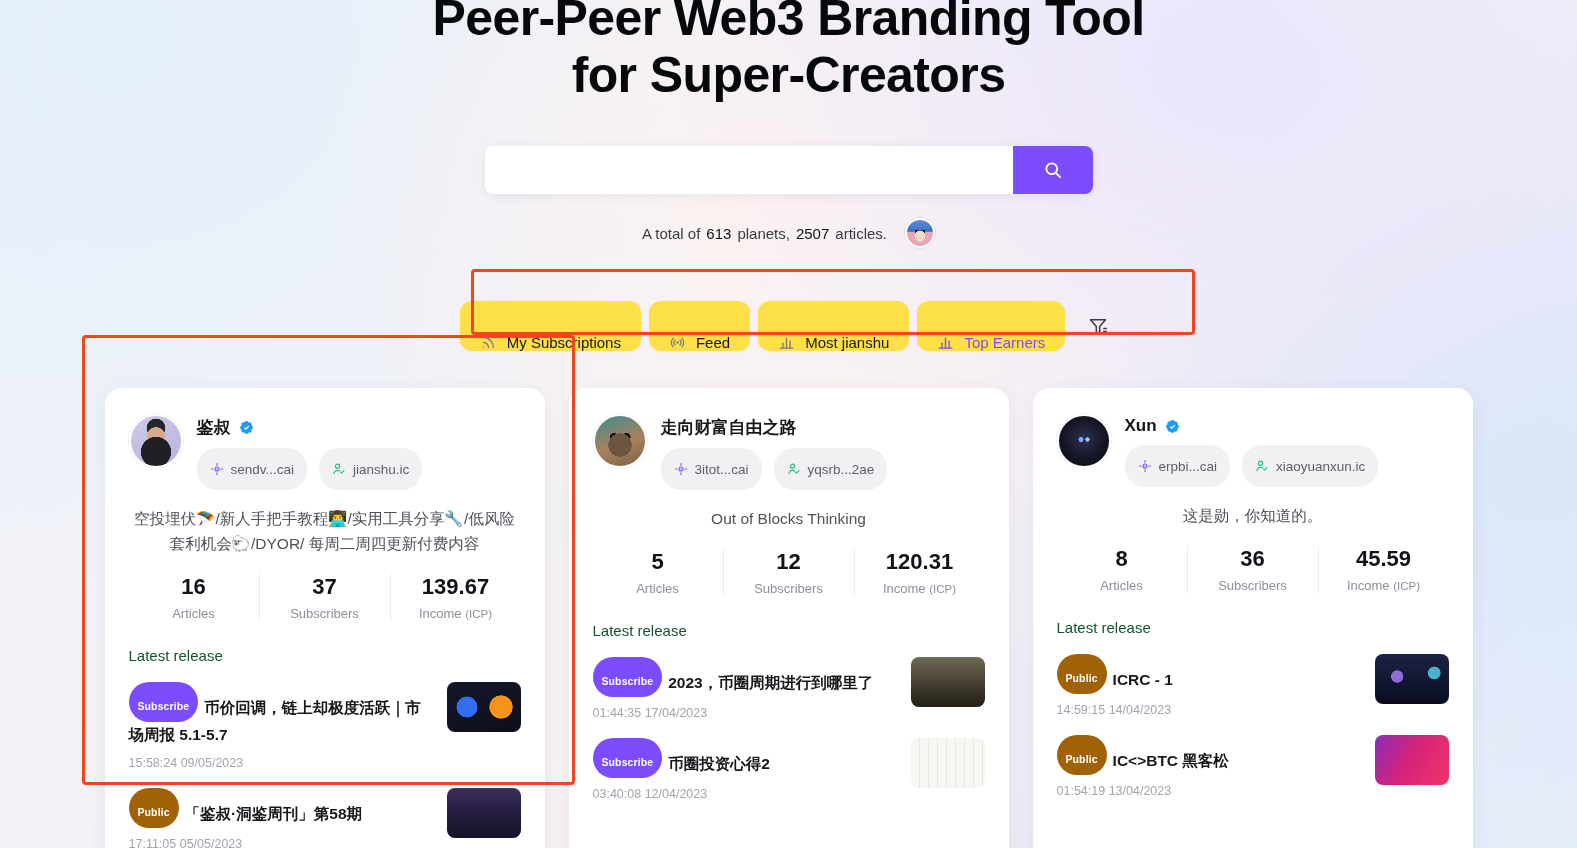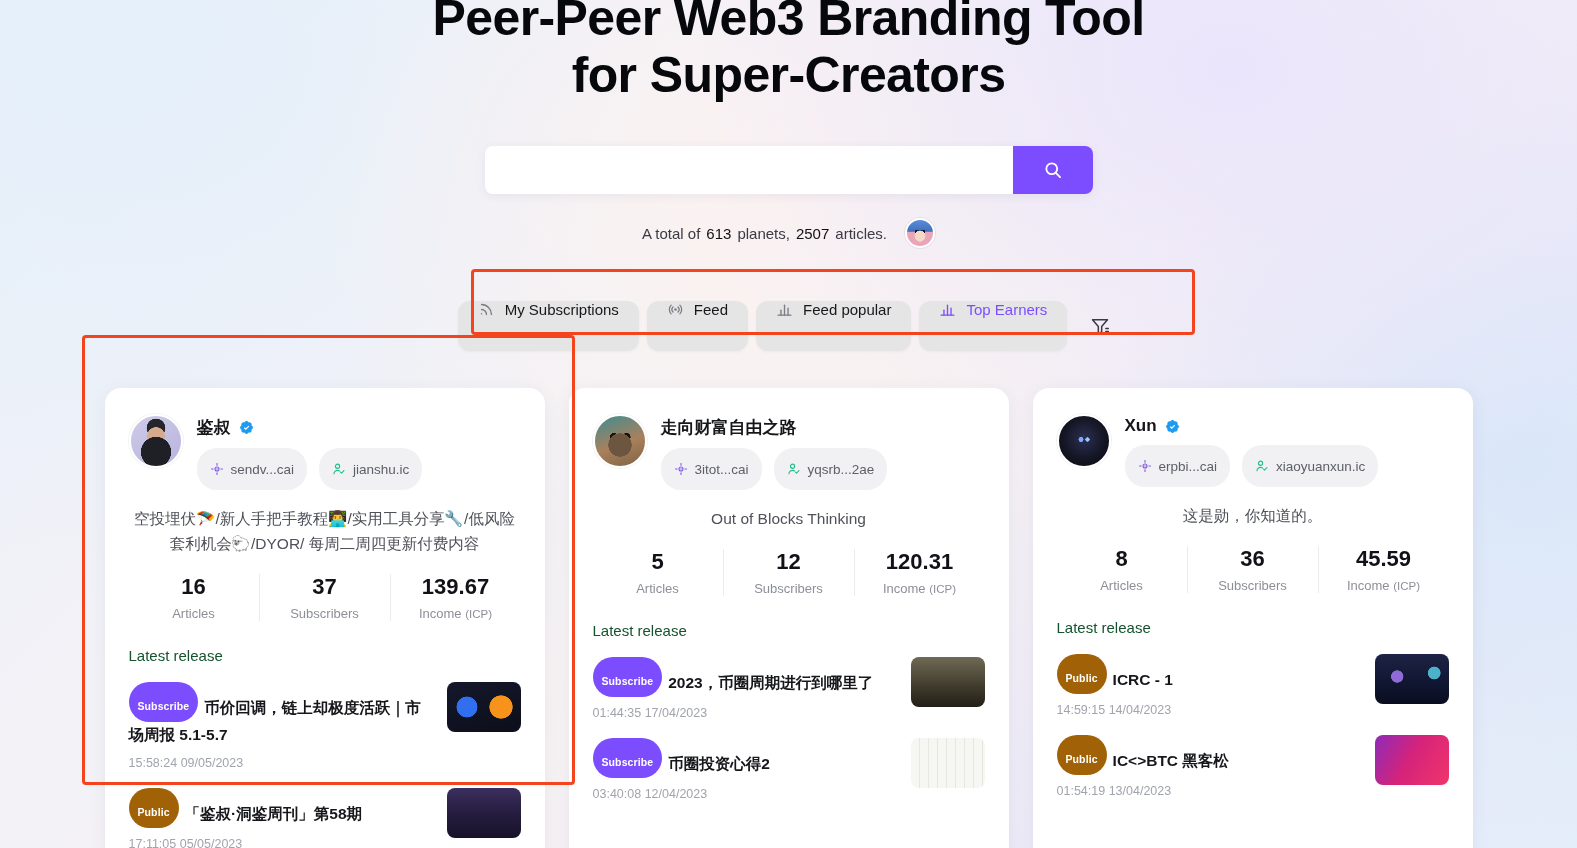--- a/index.html
+++ b/index.html
@@ -98,25 +98,25 @@
     margin-top: 38px;
   }
   .tabs-bar {
     display: flex;
     align-items: center;
     gap: 8px;
     padding: 15px 16px;
   }
   .tab {
     display: flex;
-    align-items: flex-start;
+    align-items: flex-end;
     gap: 10px;
     height: 50px;
     padding: 0 20px;
-    background: #e5e5e5;
+    background: #fde047;
     border-radius: 12px;
     font-size: 15px;
     color: #17181c;
     font-weight: 400;
     cursor: pointer;
     box-shadow: 0 1px 3px rgba(50,50,93,0.05);
     white-space: nowrap;
   }
   .tab.active { color: #7c4dff; }
   .tab-filter {
@@ -332,21 +332,21 @@
       </div>
       <div class="tab">
         <span>
           <svg width="17" height="17" viewBox="0 0 24 24" fill="none" stroke="#7a7c86" stroke-width="1.9" stroke-linecap="round">
             <line x1="3" y1="20" x2="21" y2="20"></line>
             <line x1="7" y1="20" x2="7" y2="13"></line>
             <line x1="12" y1="20" x2="12" y2="6"></line>
             <line x1="17" y1="20" x2="17" y2="10"></line>
           </svg>
         </span>
-        <span>Feed popular</span>
+        <span>Most jianshu</span>
       </div>
       <div class="tab active">
         <span>
           <svg width="17" height="17" viewBox="0 0 24 24" fill="none" stroke="#7c4dff" stroke-width="1.9" stroke-linecap="round">
             <line x1="3" y1="20" x2="21" y2="20"></line>
             <line x1="7" y1="20" x2="7" y2="13"></line>
             <line x1="12" y1="20" x2="12" y2="6"></line>
             <line x1="17" y1="20" x2="17" y2="10"></line>
           </svg>
         </span>

